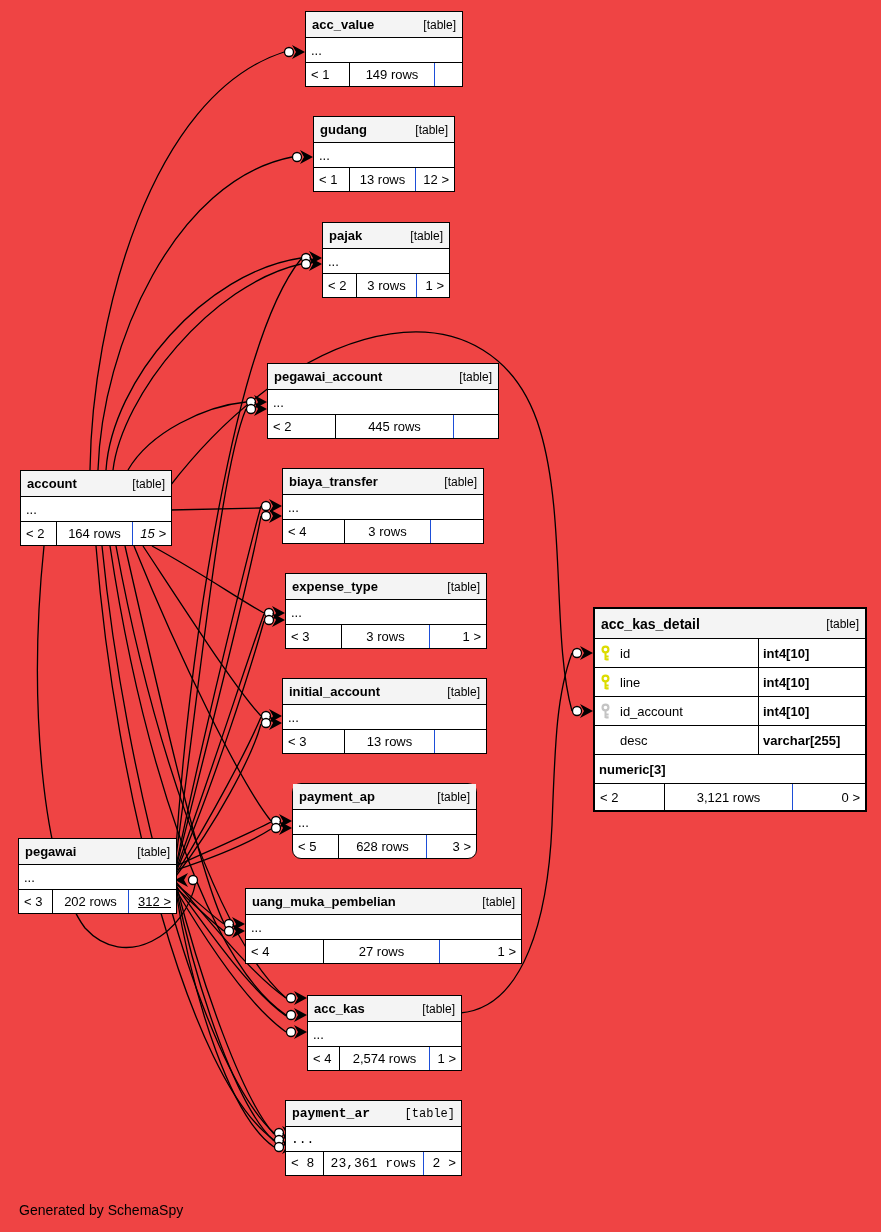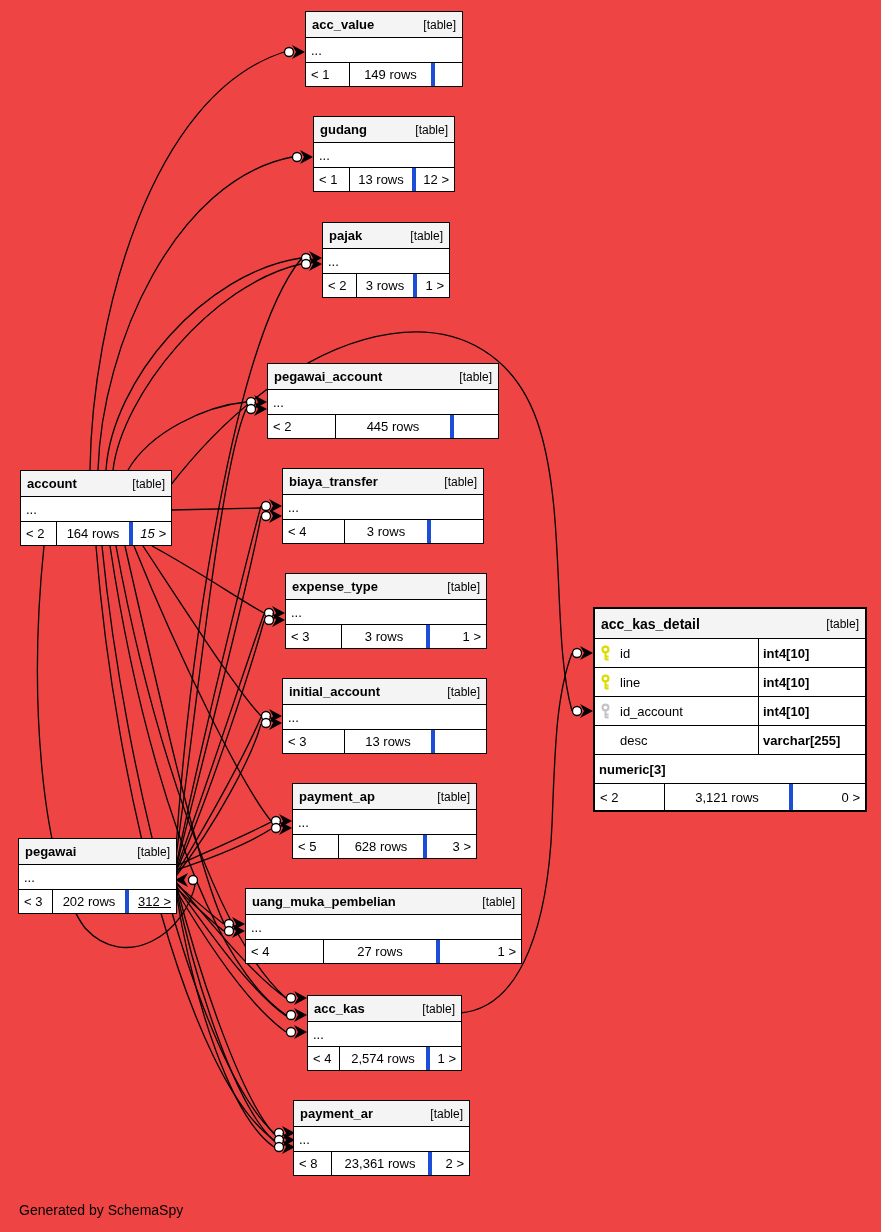--- a/index.html
+++ b/index.html
@@ -15,21 +15,21 @@
   .thead{background:#f4f4f4;border-bottom:1px solid #000;display:flex;justify-content:space-between;
          align-items:center;height:26px;padding:0 6px;box-sizing:border-box;}
   .tname{font-weight:bold;font-size:13px;}
   .main .tname{font-size:14px;}
   .ttag{font-size:12px;font-weight:normal;padding-left:10px;}
   .tdots{height:25px;border-bottom:1px solid #000;box-sizing:border-box;padding:1px 5px 0 5px;
          display:flex;align-items:center;}
   .tfoot{display:flex;height:23px;box-sizing:border-box;}
   .tfoot span{box-sizing:border-box;padding:0 5px;display:flex;align-items:center;height:100%;}
   .tfoot .fl{border-right:1px solid #000;justify-content:flex-start;}
-  .tfoot .fc{border-right:4px solid #1d4ed8;justify-content:center;}
+  .tfoot .fc{border-right:1px solid #1d4ed8;justify-content:center;}
   .tfoot .fr{justify-content:flex-end;}
 
   .crow-row{display:flex;border-bottom:1px solid #000;height:29px;box-sizing:border-box;}
   .cname{flex:1;display:flex;align-items:center;gap:7px;padding:0 5px;border-right:1px solid #000;
          box-sizing:border-box;}
   .ctype{width:106px;display:flex;align-items:center;padding:0 4px;box-sizing:border-box;font-weight:bold;}
   .keyicon{width:11px;height:17px;flex:0 0 auto;}
   .key-primary{color:#dcdc00;}
   .key-index{color:#c4c4c4;}
   .key-none{visibility:hidden;}
@@ -218,21 +218,21 @@
       <span class="ttag">[table]</span>
     </div>
     <div class="tdots">...</div>
     <div class="tfoot">
       <span class="fl" style="flex:0 0 62px;">&lt; 3</span>
       <span class="fc" style="flex:1;">13 rows</span>
       <span class="fr" style="flex:0 0 51px;"></span>
     </div>
   </div>
 
-  <div class="tbox" style="left:292px;top:783px;width:183px;">
+  <div class="tbox" style="left:292px;top:783px;width:183px;border-radius:9px;">
     <div class="thead">
       <span class="tname">payment_ap</span>
       <span class="ttag">[table]</span>
     </div>
     <div class="tdots">...</div>
     <div class="tfoot">
       <span class="fl" style="flex:0 0 46px;">&lt; 5</span>
       <span class="fc" style="flex:1;">628 rows</span>
       <span class="fr" style="flex:0 0 49px;">3 &gt;</span>
     </div>
@@ -257,21 +257,21 @@
       <span class="ttag">[table]</span>
     </div>
     <div class="tdots">...</div>
     <div class="tfoot">
       <span class="fl" style="flex:0 0 32px;">&lt; 4</span>
       <span class="fc" style="flex:1;">2,574 rows</span>
       <span class="fr" style="flex:0 0 31px;">1 &gt;</span>
     </div>
   </div>
 
-  <div class="tbox" style="left:293px;top:1100px;width:175px;">
+  <div class="tbox" style="left:285px;top:1100px;width:175px;font-family:Liberation Mono, monospace;">
     <div class="thead">
       <span class="tname">payment_ar</span>
       <span class="ttag">[table]</span>
     </div>
     <div class="tdots">...</div>
     <div class="tfoot">
       <span class="fl" style="flex:0 0 38px;">&lt; 8</span>
       <span class="fc" style="flex:1;">23,361 rows</span>
       <span class="fr" style="flex:0 0 37px;">2 &gt;</span>
     </div>

